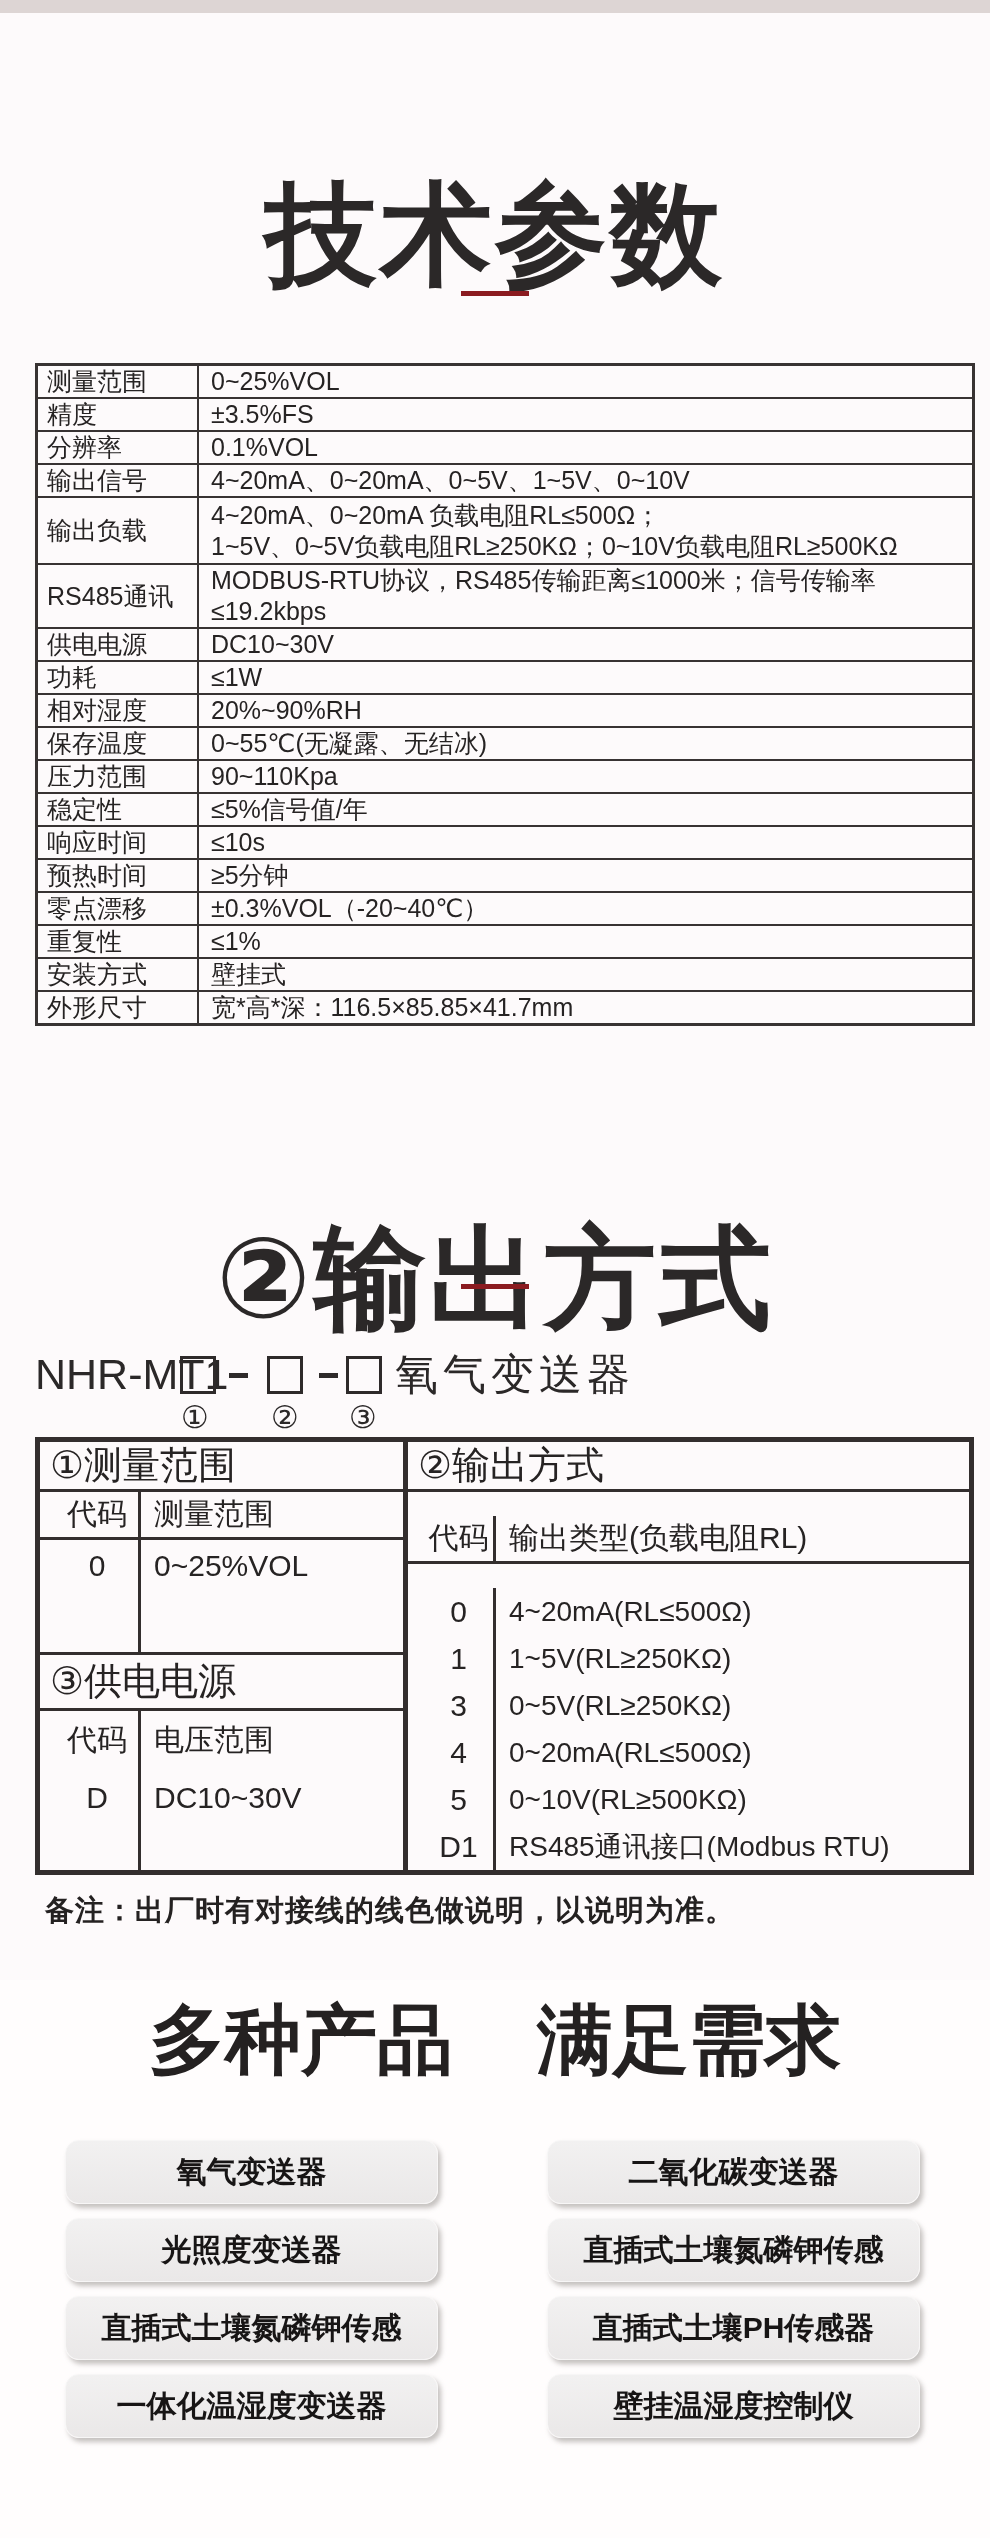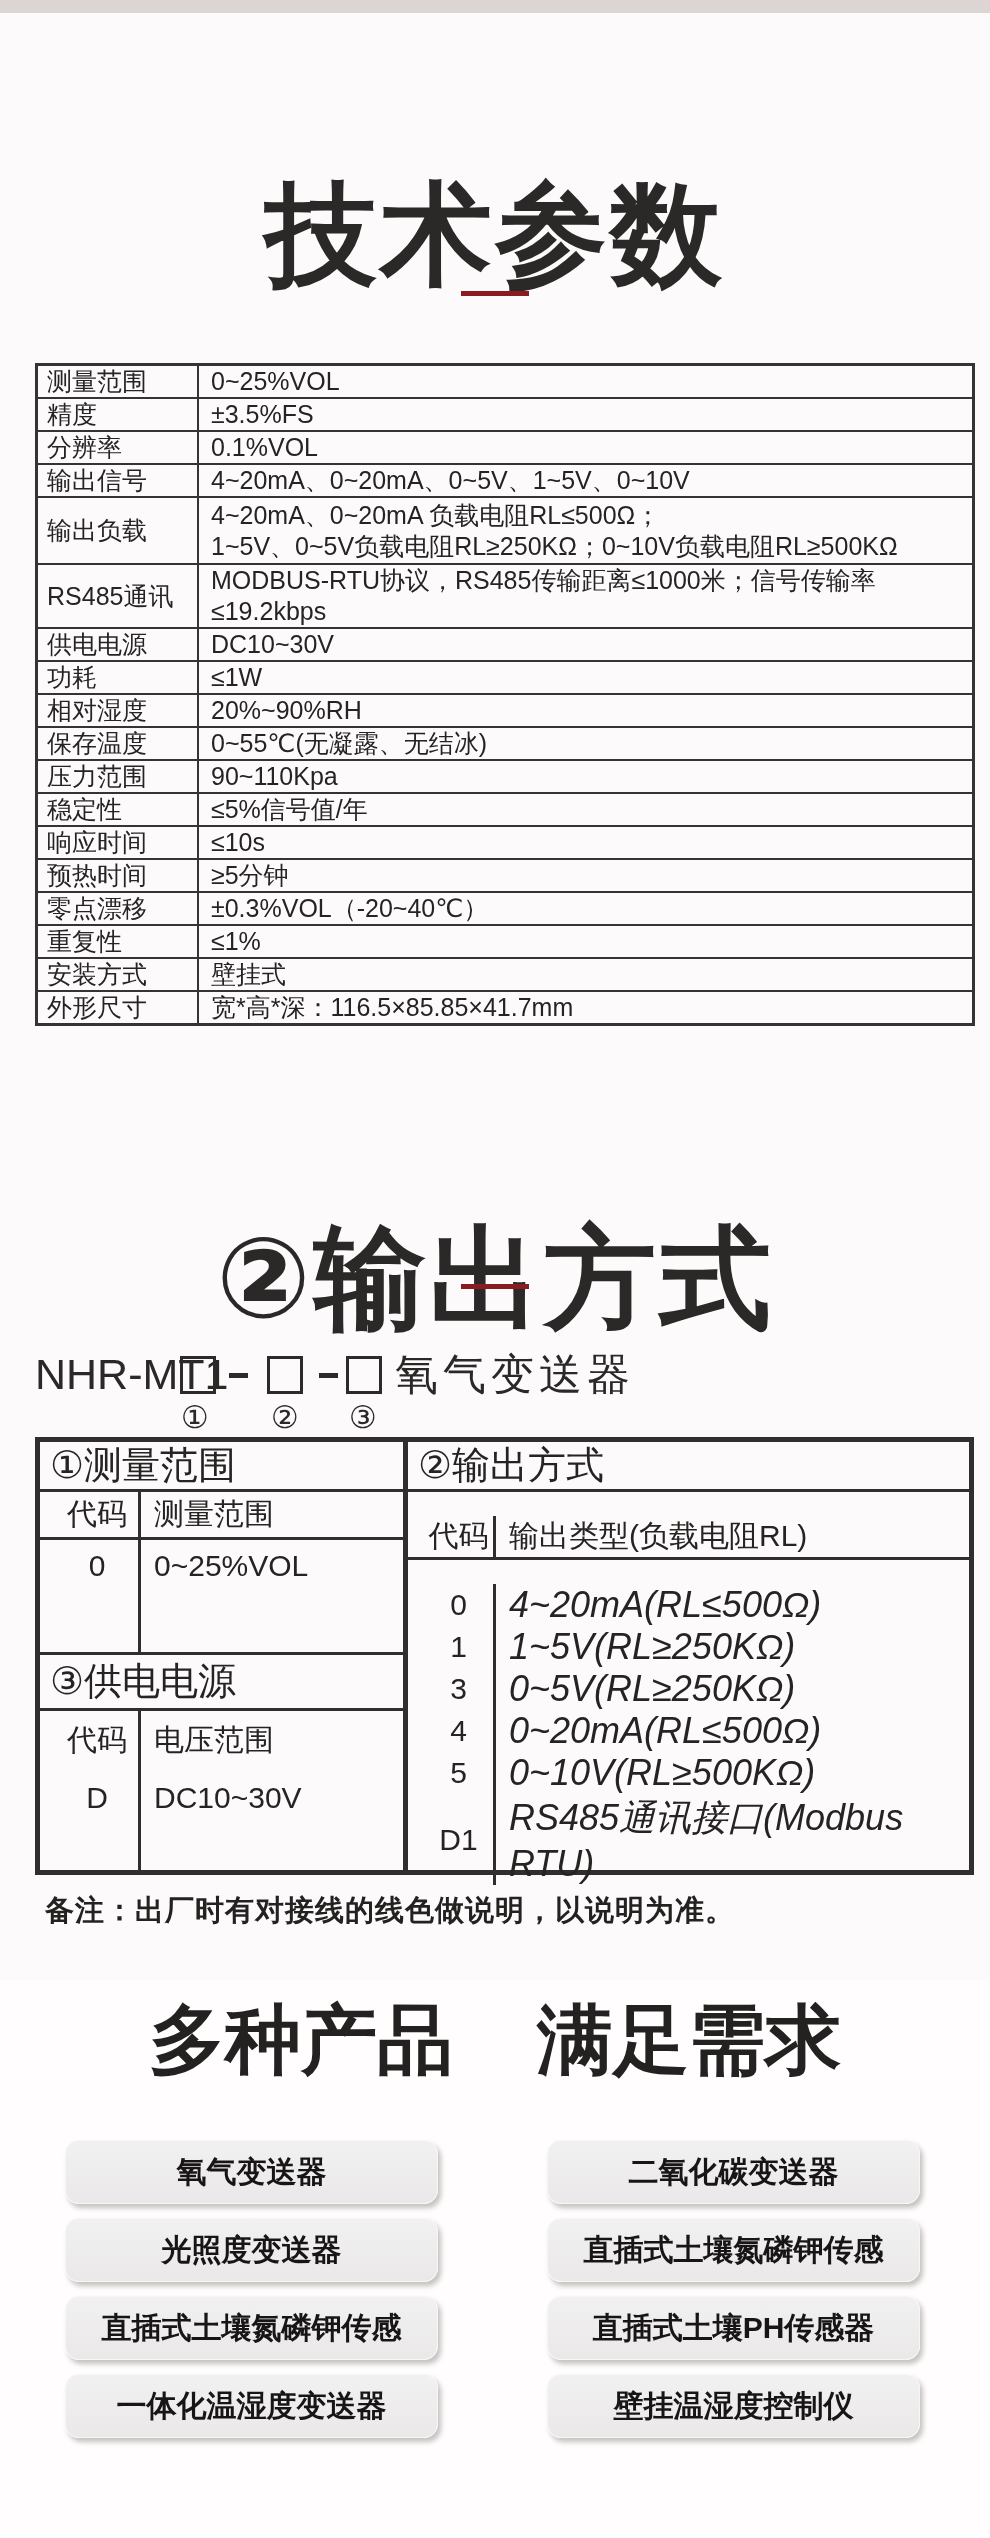--- a/index.html
+++ b/index.html
@@ -52,21 +52,21 @@
   .sel .codec.r{width:72px;}
   .sel .valc{flex:1;display:flex;align-items:center;padding-left:13px;}
   .sel .datarow{height:112px;border-bottom:3px solid #332e2e;display:flex;}
   .sel .datarow .codec,.sel .datarow .valc{align-items:flex-start;padding-top:9px;}
   .sel .powblock{flex:1;display:flex;}
   .sel .powblock .codec{flex-direction:column;justify-content:flex-start;}
   .sel .stack{display:flex;flex-direction:column;}
   .sel .line{height:58px;display:flex;align-items:center;}
   .sel .rows{flex:1;display:flex;flex-direction:column;}
   .sel .orow{flex:1;display:flex;}
-  .sel .orow .valc{font-size:36px;font-style:italic;}
+  .sel .orow .valc{font-size:28px;}
 
   
   .note{left:45px;top:1891px;font-size:29px;font-weight:700;color:#242121;
     letter-spacing:1px;white-space:nowrap;}
 
   
   .bottom-bg{top:1980px;left:0;width:990px;height:558px;background:#fffdfd;}
   .products-title{top:2002px;left:0;width:990px;display:flex;justify-content:center;
     gap:84px;font-size:76px;line-height:1;font-weight:900;color:#242121;white-space:nowrap;}
   .btn-grid{left:65px;top:2140px;width:855px;display:grid;

